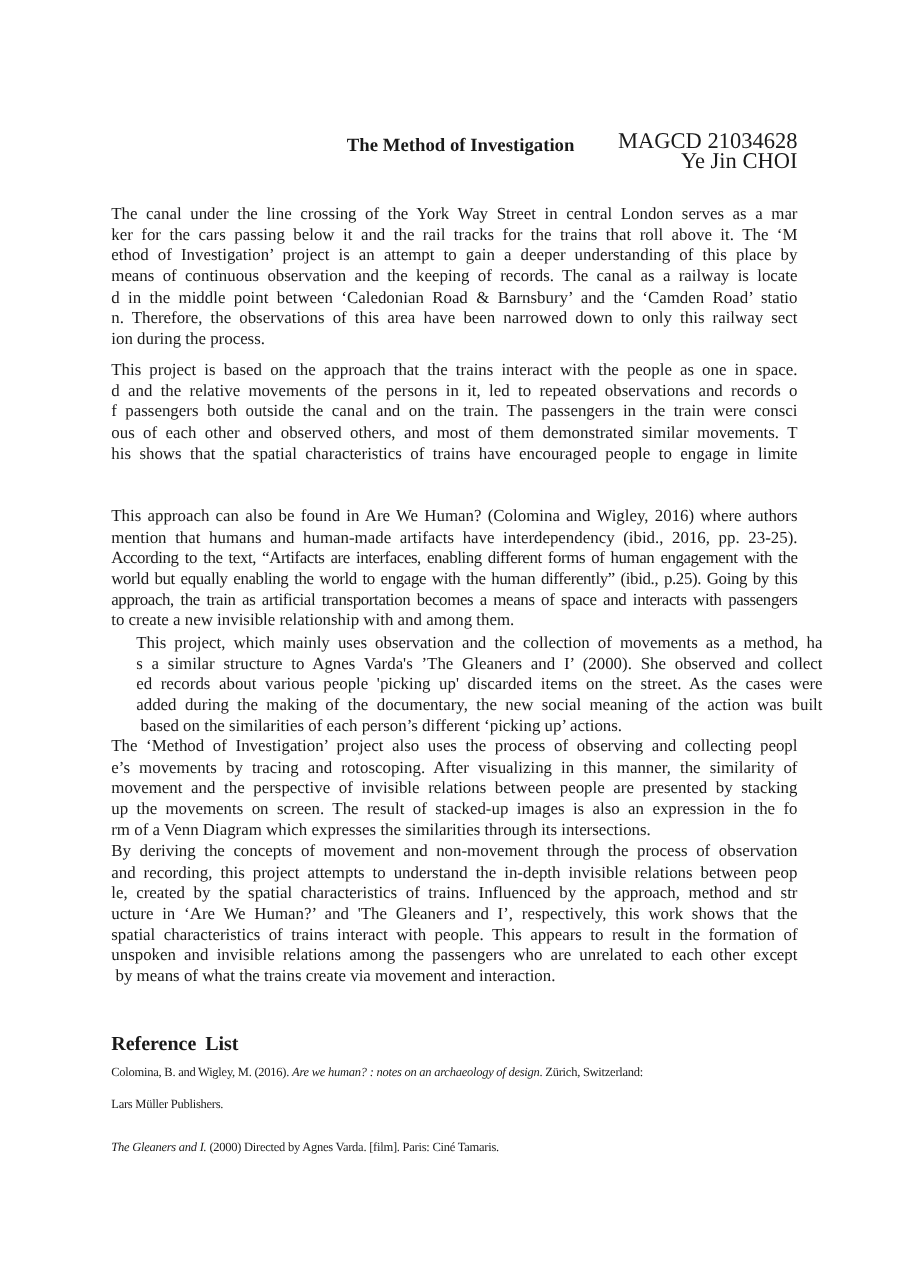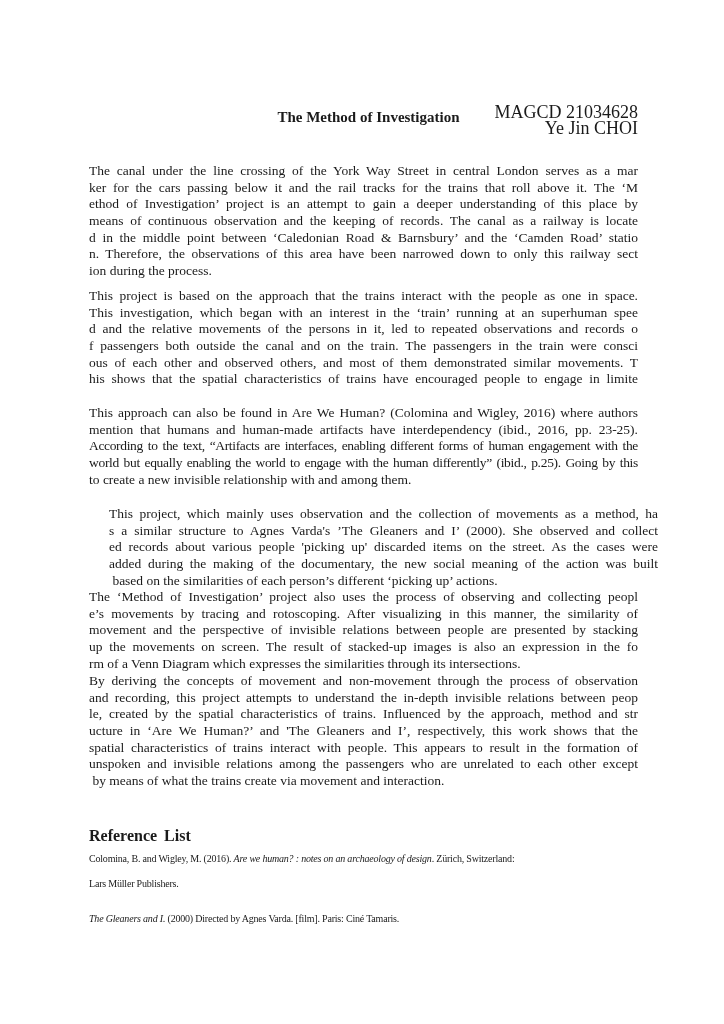--- a/index.html
+++ b/index.html
@@ -96,32 +96,32 @@
     <span class="line">ker for the cars passing below it and the rail tracks for the trains that roll above it. The ‘M</span>
     <span class="line">ethod of Investigation’ project is an attempt to gain a deeper understanding of this place by</span>
     <span class="line">means of continuous observation and the keeping of records. The canal as a railway is locate</span>
     <span class="line">d in the middle point between ‘Caledonian Road &amp; Barnsbury’ and the ‘Camden Road’ statio</span>
     <span class="line">n. Therefore, the observations of this area have been narrowed down to only this railway sect</span>
     <span class="line last">ion during the process.</span>
   </div>
 
   <div class="para" style="top:288px;">
     <span class="line">This project is based on the approach that the trains interact with the people as one in space.</span>
-    <span class="line">This investigation, which began with an interest in the ‘train’ running at an superhuman spee</span>
     <span class="line">d and the relative movements of the persons in it, led to repeated observations and records o</span>
     <span class="line">f passengers both outside the canal and on the train. The passengers in the train were consci</span>
     <span class="line">ous of each other and observed others, and most of them demonstrated similar movements. T</span>
     <span class="line">his shows that the spatial characteristics of trains have encouraged people to engage in limite</span>
   </div>
 
   <div class="para" style="top:405px;">
     <span class="line">This approach can also be found in Are We Human? (Colomina and Wigley, 2016) where authors</span>
     <span class="line">mention that humans and human-made artifacts have interdependency (ibid., 2016, pp. 23-25).</span>
     <span class="line" style="letter-spacing:-0.35px;">According to the text, “Artifacts are interfaces, enabling different forms of human engagement with the</span>
     <span class="line" style="letter-spacing:-0.3px;">world but equally enabling the world to engage with the human differently” (ibid., p.25). Going by this</span>
+    <span class="line" style="letter-spacing:-0.3px;">approach, the train as artificial transportation becomes a means of space and interacts with passengers</span>
     <span class="line last">to create a new invisible relationship with and among them.</span>
   </div>
 
   <div class="para" style="top:506px;margin-left:20px;">
     <span class="line">This project, which mainly uses observation and the collection of movements as a method, ha</span>
     <span class="line">s a similar structure to Agnes Varda's ’The Gleaners and I’ (2000). She observed and collect</span>
     <span class="line">ed records about various people 'picking up' discarded items on the street. As the cases were</span>
     <span class="line">added during the making of the documentary, the new social meaning of the action was built</span>
     <span class="line last">&nbsp;based on the similarities of each person’s different ‘picking up’ actions.</span>
   </div>

